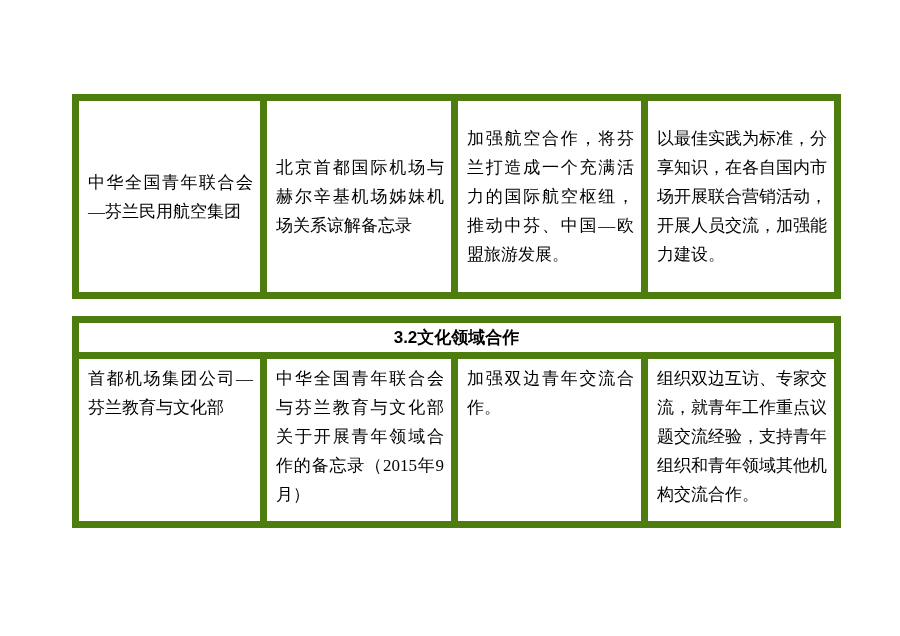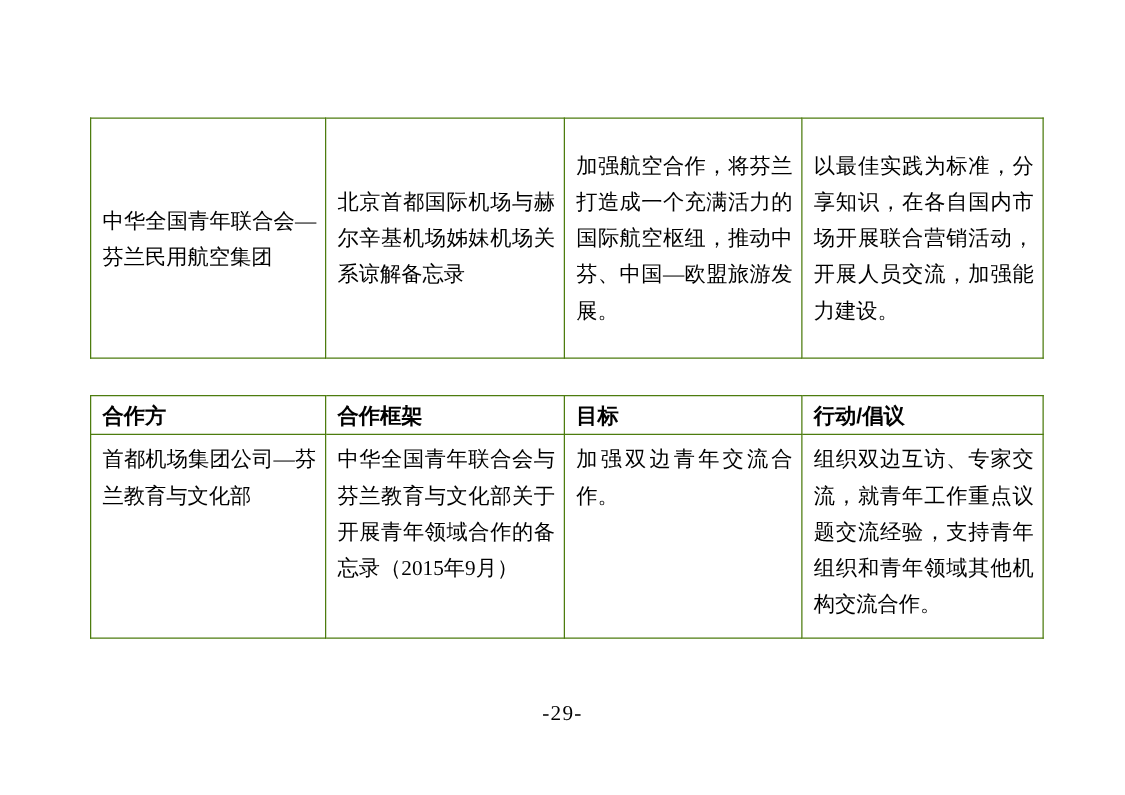--- a/index.html
+++ b/index.html
@@ -19,21 +19,21 @@
   .doc-table {
     position: absolute;
     left: 72px;
     width: 762px;
     border-collapse: collapse;
     table-layout: fixed;
   }
   .t1 { top: 94px; }
   .t2 { top: 316px; }
   .doc-table td, .doc-table th {
-    border: 1px solid #4d7c0f;
+    border: 7px solid #4d7c0f;
     overflow: hidden;
     margin-top: 26px;
   }
   .cell {
     font-size: 17px;
     line-height: 29px;
     padding: 2px 7px 2px 9px;
     text-align: justify;
     text-justify: inter-character;
     word-break: break-all;
@@ -98,30 +98,26 @@
   </table>
 
   <table class="doc-table t2">
     <colgroup>
       <col style="width:188px">
       <col style="width:191px">
       <col style="width:190px">
       <col style="width:193px">
     </colgroup>
     <tbody>
-      <tr class="header-row">
-        <th>合作方</th>
-        <th>合作框架</th>
-        <th>目标</th>
-        <th>行动/倡议</th>
+      <tr>
+        <td class="section-title" colspan="4">3.2文化领域合作</td>
       </tr>
       <tr>
         <td class="cell">首都机场集团公司—芬兰教育与文化部</td>
         <td class="cell">中华全国青年联合会与芬兰教育与文化部关于开展青年领域合作的备忘录（2015年9月）</td>
         <td class="cell">加强双边青年交流合作。</td>
         <td class="cell">组织双边互访、专家交流，就青年工作重点议题交流经验，支持青年组织和青年领域其他机构交流合作。</td>
       </tr>
     </tbody>
   </table>
 
-  <div class="page-number">-29-</div>
 
 </div>
 
 </body></html>

